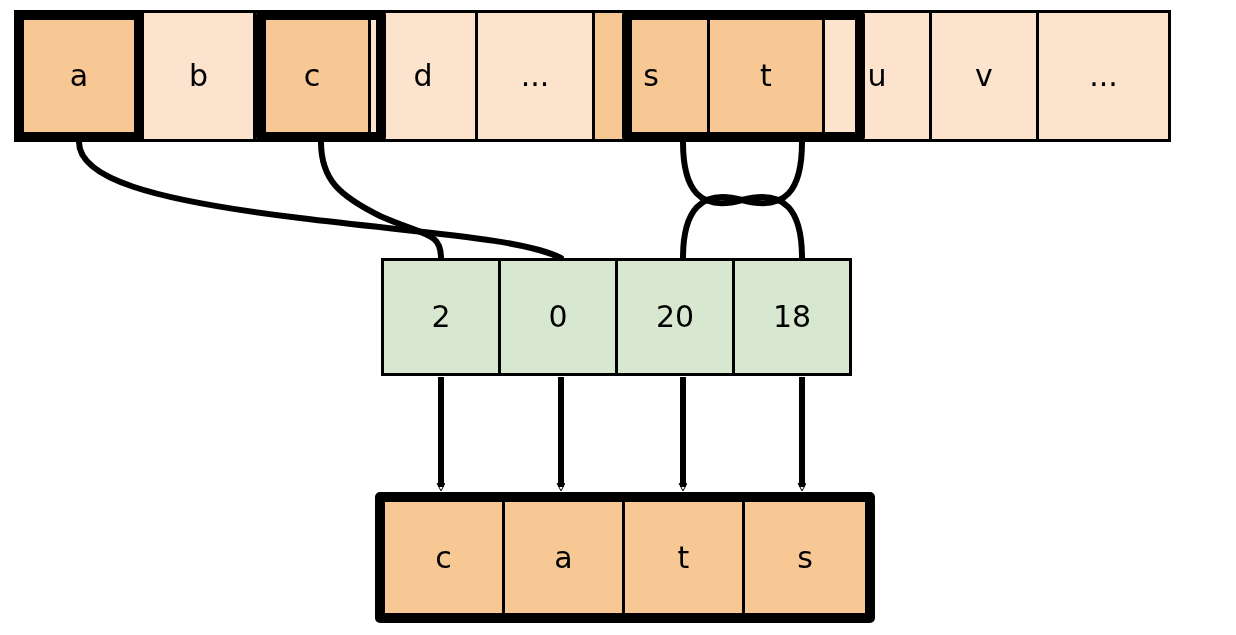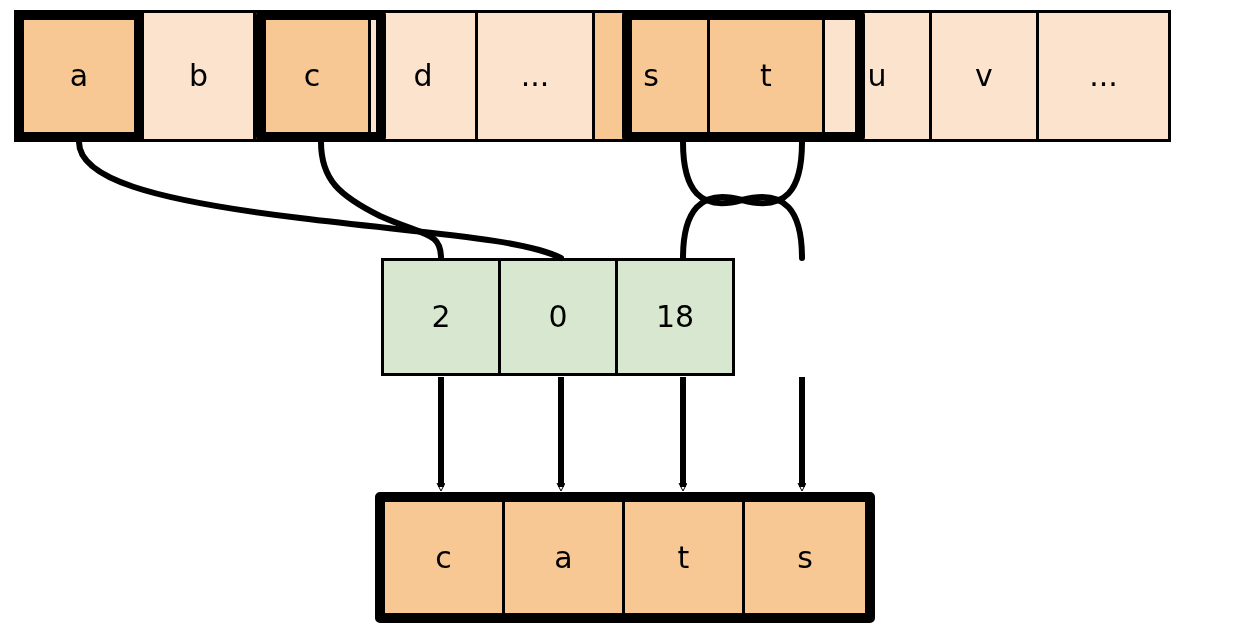--- a/index.html
+++ b/index.html
@@ -160,20 +160,23 @@
   <div class="hl-frame" style="left:622px; top:10px; width:243px; height:132px;"></div>
 
   <div class="index-strip">
     <div class="index-cell">
       <span class="cell-label">2</span>
     </div>
     <div class="index-cell">
       <span class="cell-label">0</span>
     </div>
     <div class="index-cell">
+      <span class="cell-label">20</span>
+    </div>
+    <div class="index-cell">
       <span class="cell-label">18</span>
     </div>
   </div>
 
   <div class="output-strip">
     <div class="output-cell">
       <span class="cell-label">c</span>
     </div>
     <div class="output-cell">
       <span class="cell-label">a</span>

